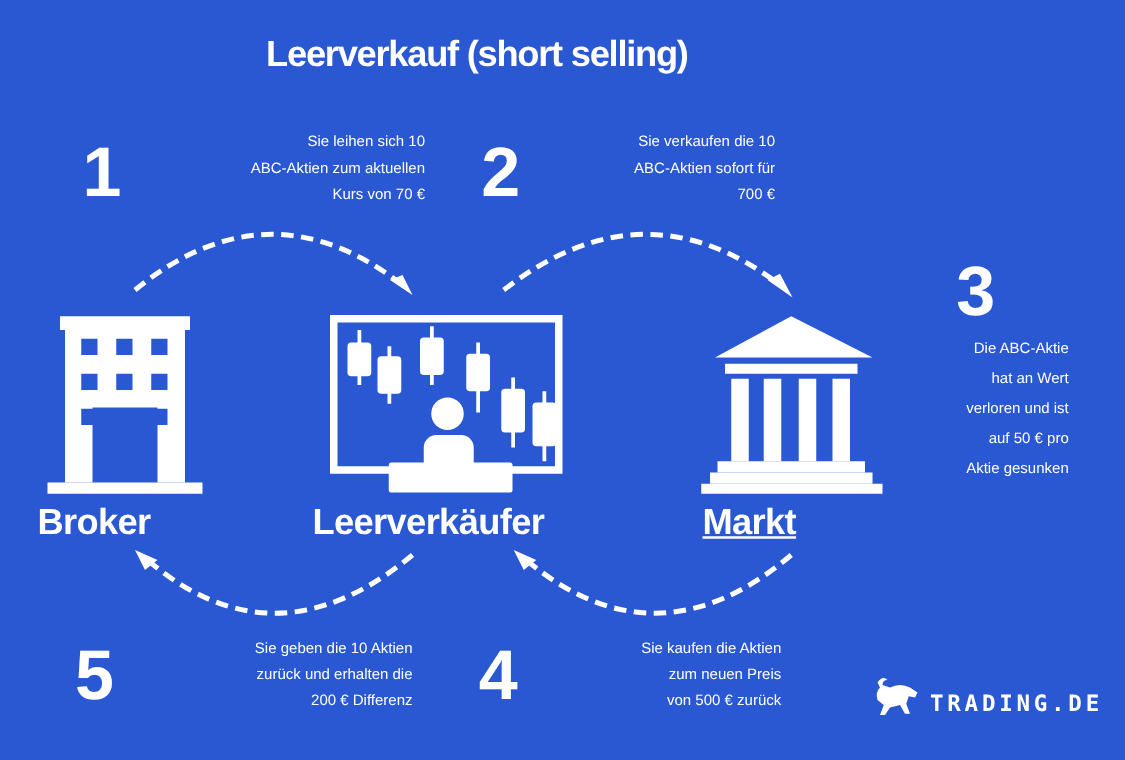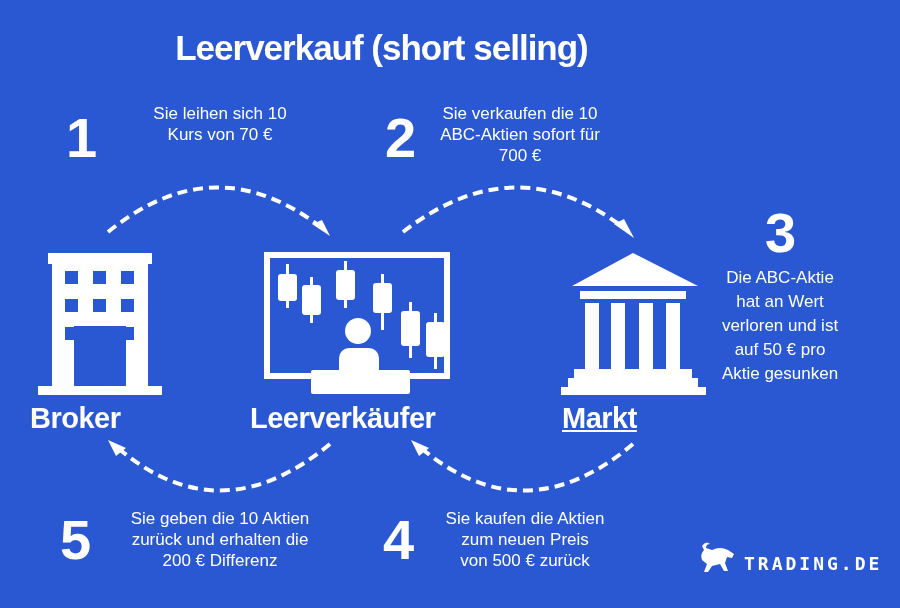--- a/index.html
+++ b/index.html
@@ -1,34 +1,35 @@
 <!DOCTYPE html>
 <html><head>
 <meta charset="utf-8">
 <style>
   html, body { margin:0; padding:0; }
   body { width:900px; height:608px; background:#2958d2; overflow:hidden; position:relative;
          font-family:"Liberation Sans","DejaVu Sans",sans-serif; color:#fff; }
   .abs { position:absolute; }
-  .title { left:0; width:763px; top:28px; text-align:center; font-size:35px; font-weight:bold; letter-spacing:-1px; }
+  .title { left:0; width:763px; top:28px; text-align:center; font-size:29px; font-weight:bold; letter-spacing:-1px; }
   .num { font-weight:bold; font-size:56px; line-height:56px; }
-  .desc { font-size:17px; line-height:21px; text-align:center; }
+  .desc { font-size:12px; line-height:21px; text-align:right; }
   .label { font-size:29px; font-weight:bold; letter-spacing:-0.5px; text-align:left; }
   svg { position:absolute; left:0; top:0; }
   .logo { left:698px; top:540px; display:flex; align-items:flex-end; gap:4px; }
   .logo-text { font-family:"DejaVu Sans Mono","Liberation Mono",monospace; font-weight:bold; font-size:18px; letter-spacing:3px; }
 </style>
 </head>
 <body>
 
 <div class="abs title">Leerverkauf (short selling)</div>
 
 <div class="abs num" style="left:66px;top:110px;">1</div>
 <div class="abs desc" style="left:100px;top:103px;width:240px;">
   <div>Sie leihen sich 10</div>
+    <div>ABC-Aktien zum aktuellen</div>
     <div>Kurs von 70 €</div>
 </div>
 
 <div class="abs num" style="left:385px;top:110px;">2</div>
 <div class="abs desc" style="left:420px;top:103px;width:200px;">
   <div>Sie verkaufen die 10</div>
     <div>ABC-Aktien sofort für</div>
     <div>700 €</div>
 </div>
 

